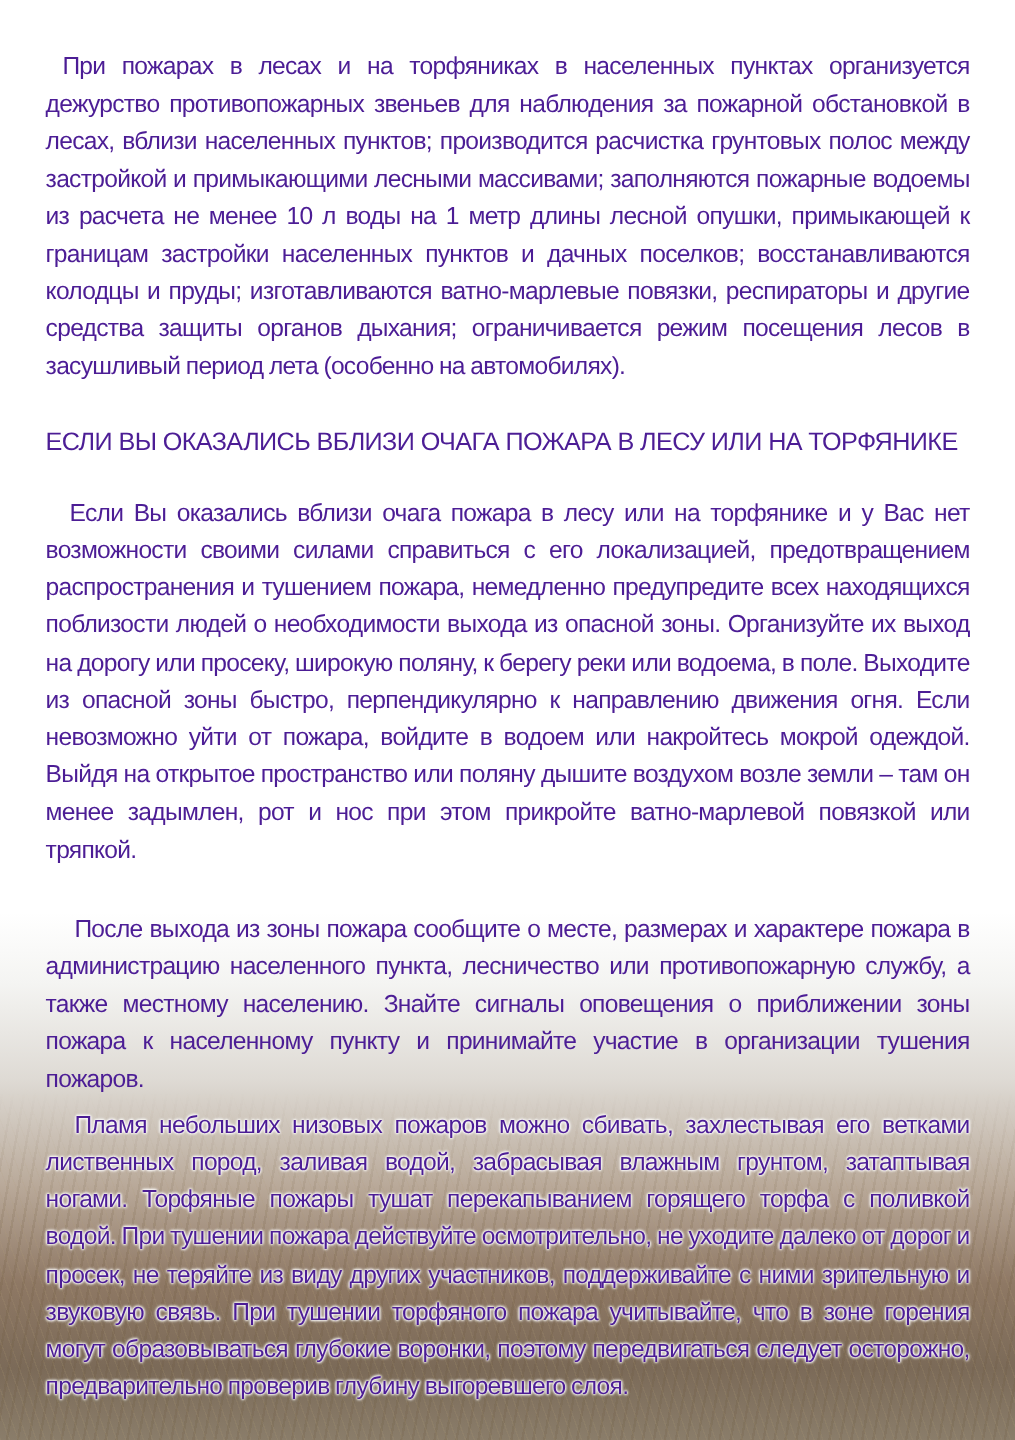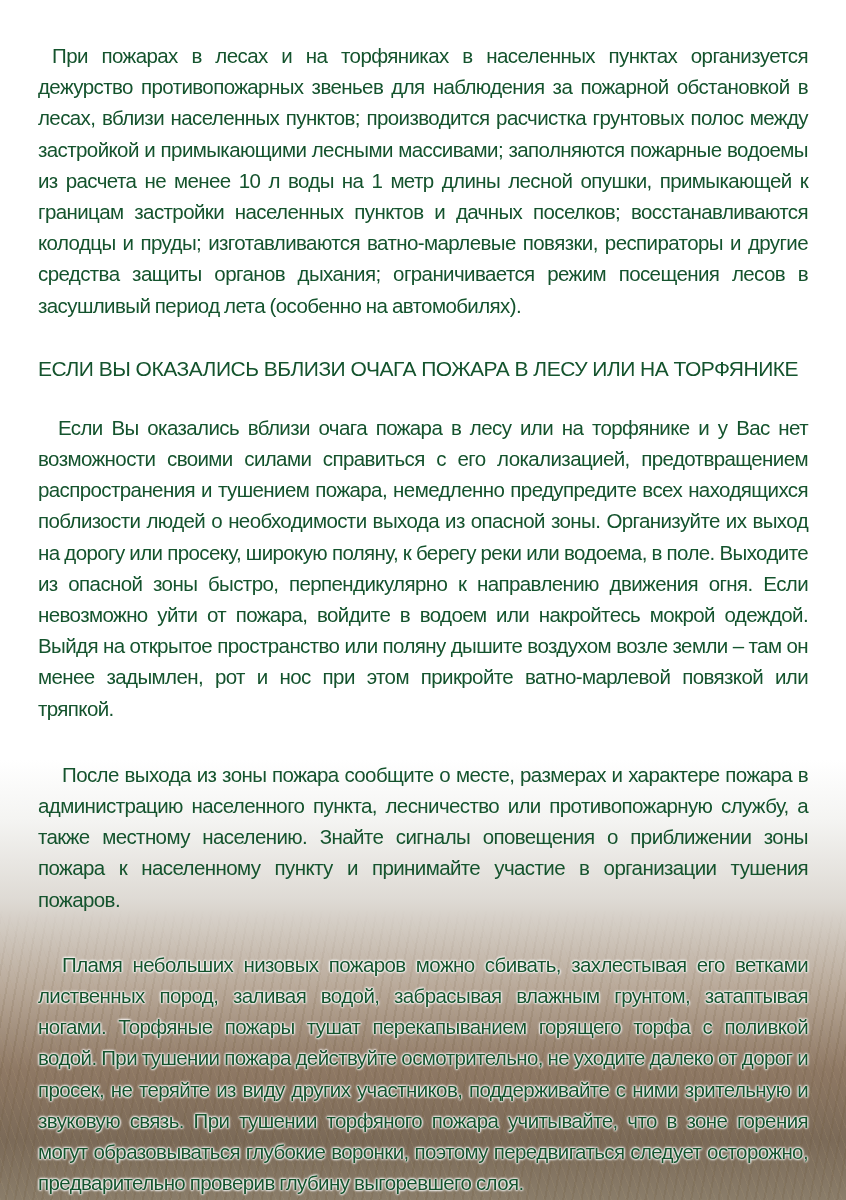--- a/index.html
+++ b/index.html
@@ -23,21 +23,21 @@
     .bg-photo::after {
       content: ""; position: absolute; inset: 0;
       background:
         repeating-linear-gradient(100deg, rgba(110,90,60,0.18) 0 2px, rgba(0,0,0,0) 2px 9px),
         repeating-linear-gradient(70deg, rgba(180,160,120,0.15) 0 1px, rgba(0,0,0,0) 1px 7px);
       -webkit-mask-image: linear-gradient(180deg, transparent 0, transparent 150px, #000 280px);
       mask-image: linear-gradient(180deg, transparent 0, transparent 150px, #000 280px);
     }
     .page {
       position: absolute; left: 38px; top: 40px; width: 770px;
-      color: #14532d;
+      color: #4c1d95;
     }
     .para {
       margin: 0;
       font-size: 20.5px; line-height: 31.2px;
       text-align: justify;
       text-indent: 14px;
       letter-spacing: -0.6px;
       word-spacing: -0.5px;
     }
     .para.glow {
@@ -46,21 +46,21 @@
     .heading {
       margin: 34px 0 0 0;
       font-size: 21px; line-height: 28px;
       letter-spacing: -0.5px;
       font-weight: normal;
       text-transform: uppercase;
     }
     #p1 { margin-top: 0; }
     #p2 { margin-top: 29px; text-indent: 20px; }
     #p3 { margin-top: 35px; text-indent: 24px; }
-    #p4 { margin-top: 34px; text-indent: 24px; }
+    #p4 { margin-top: 7px; text-indent: 24px; }
   </style>
 </head>
 <body>
 
 <div class="bg-photo"></div>
 
 <div class="page">
   <p id="p1" class="para">При пожарах в лесах и на торфяниках в населенных пунктах организуется дежурство противопожарных звеньев для наблюдения за пожарной обстановкой в лесах, вблизи населенных пунктов; производится расчистка грунтовых полос между застройкой и примыкающими лесными массивами; заполняются пожарные водоемы из расчета не менее 10 л воды на 1 метр длины лесной опушки, примыкающей к границам застройки населенных пунктов и дачных поселков; восстанавливаются колодцы и пруды; изготавливаются ватно-марлевые повязки, респираторы и другие средства защиты органов дыхания; ограничивается режим посещения лесов в засушливый период лета (особенно на автомобилях).</p>
   <h2 class="heading">ЕСЛИ ВЫ ОКАЗАЛИСЬ ВБЛИЗИ ОЧАГА ПОЖАРА В ЛЕСУ ИЛИ НА ТОРФЯНИКЕ</h2>
   <p id="p2" class="para">Если Вы оказались вблизи очага пожара в лесу или на торфянике и у Вас нет возможности своими силами справиться с его локализацией, предотвращением распространения и тушением пожара, немедленно предупредите всех находящихся поблизости людей о необходимости выхода из опасной зоны. Организуйте их выход на дорогу или просеку, широкую поляну, к берегу реки или водоема, в поле. Выходите из опасной зоны быстро, перпендикулярно к направлению движения огня. Если невозможно уйти от пожара, войдите в водоем или накройтесь мокрой одеждой. Выйдя на открытое пространство или поляну дышите воздухом возле земли – там он менее задымлен, рот и нос при этом прикройте ватно-марлевой повязкой или тряпкой.</p>

